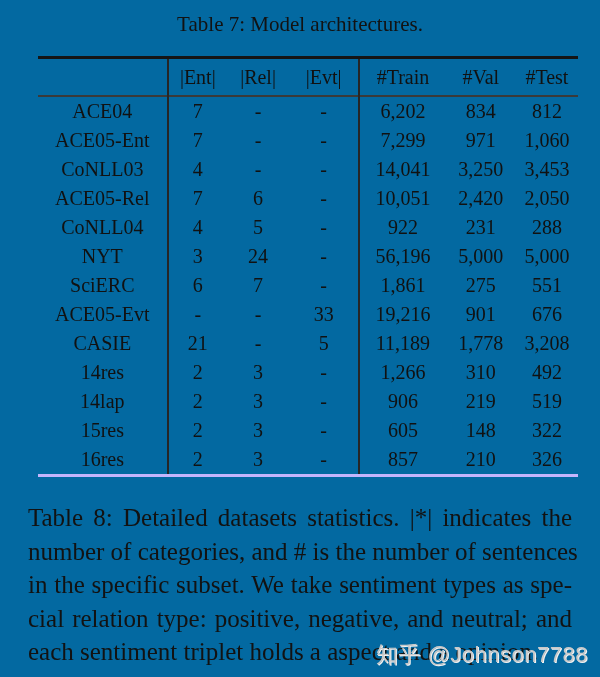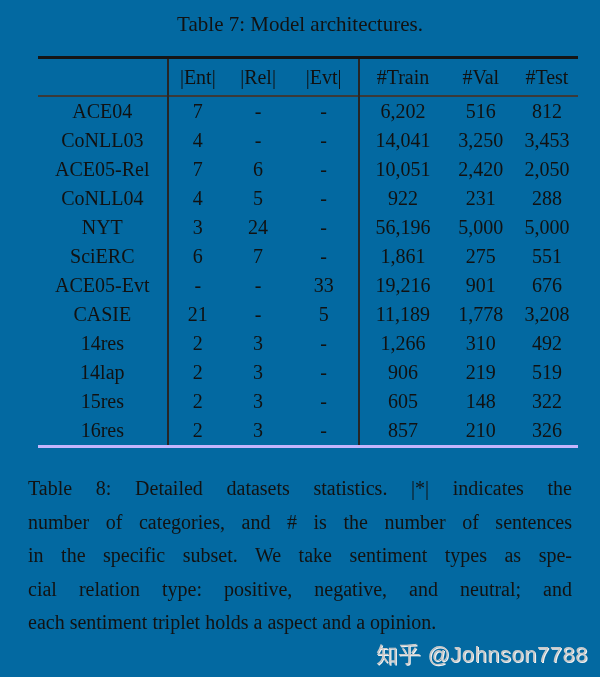--- a/index.html
+++ b/index.html
@@ -49,21 +49,21 @@
     padding: 0;
   }
   table.datasets th:first-child,
   table.datasets td:first-child,
   table.datasets th:nth-child(4),
   table.datasets td:nth-child(4) {
     border-right: 2px solid #262626;
   }
   .caption {
     margin: 24px 28px 0 28px;
-    font-size: 20px;
+    font-size: 25px;
     line-height: 33.5px;
     color: #121212;
   }
   .caption .cap-line {
     text-align: justify;
     text-align-last: justify;
     white-space: nowrap;
   }
   .caption .cap-line:last-child {
     text-align-last: left;
@@ -107,22 +107,31 @@
           <th>#Test</th>
         </tr>
       </thead>
     <tbody>
         <tr>
           <td>ACE04</td>
           <td>7</td>
           <td>-</td>
           <td>-</td>
           <td>6,202</td>
-          <td>516</td>
+          <td>834</td>
           <td>812</td>
+        </tr>
+        <tr>
+          <td>ACE05-Ent</td>
+          <td>7</td>
+          <td>-</td>
+          <td>-</td>
+          <td>7,299</td>
+          <td>971</td>
+          <td>1,060</td>
         </tr>
         <tr>
           <td>CoNLL03</td>
           <td>4</td>
           <td>-</td>
           <td>-</td>
           <td>14,041</td>
           <td>3,250</td>
           <td>3,453</td>
         </tr>

